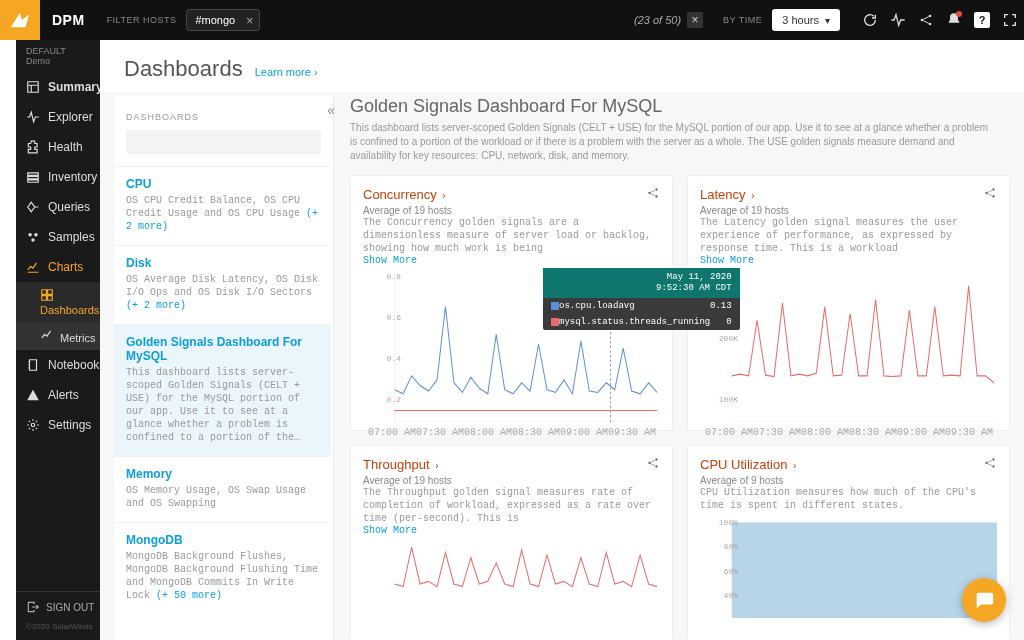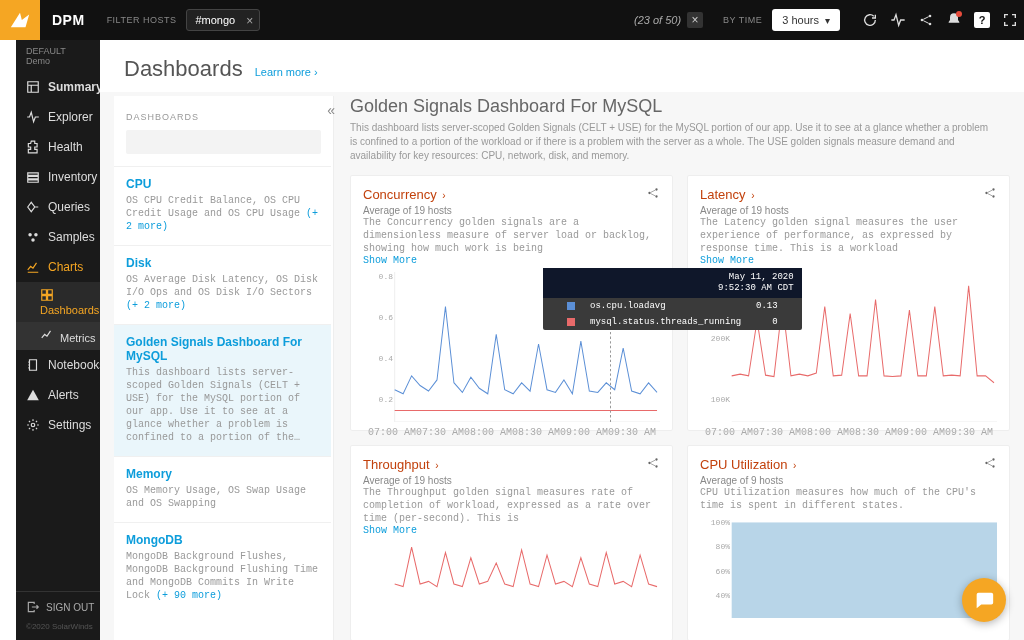--- a/index.html
+++ b/index.html
@@ -72,26 +72,26 @@
 .card-hdr { display: flex; align-items: center; }
 .card-title { color: #c2410c; font-size: 13px; font-weight: 500; }
 .card-title .chev { font-size: 10px; margin-left: 2px; }
 .card-share { margin-left: auto; color: #666; cursor: pointer; }
 .card-sub { font-size: 10px; color: #888; margin-top: 2px; }
 .card-desc { font-size: 10px; color: #999; font-family: "Courier New", monospace; line-height: 1.3; }
 .show-more { color: #0d9ddb; font-size: 10px; cursor: pointer; font-family: "Courier New", monospace; }
 .chart-body { height: 150px; position: relative; margin-top: 6px; }
 .chart-body svg { width: 100%; height: 100%; }
 .x-ticks { display: flex; justify-content: flex-end; font-size: 10px; color: #aaa; padding: 2px 4px 0; font-family: "Courier New", monospace; }
-.y-ticks { position: absolute; left: 0; top: 0; bottom: 18px; width: 30px; display: flex; flex-direction: column; justify-content: space-between; font-size: 8px; color: #aaa; font-family: "Courier New", monospace; text-align: right; padding-right: 0; }
+.y-ticks { position: absolute; left: 8px; top: 0; bottom: 18px; width: 30px; display: flex; flex-direction: column; justify-content: space-between; font-size: 8px; color: #aaa; font-family: "Courier New", monospace; text-align: right; padding-right: 0; }
 
 
 .tooltip { position: absolute; background: #3a3a3a; color: #fff; font-size: 9px; border-radius: 2px; padding: 0; font-family: "Courier New", monospace; z-index: 5; }
-.tt-hdr { background: #0f172a; padding: 4px 8px; text-align: right; line-height: 1.2; }
-.tt-row { display: flex; align-items: center; gap: 15px; padding: 3px 24px; }
+.tt-hdr { background: #0f766e; padding: 4px 8px; text-align: right; line-height: 1.2; }
+.tt-row { display: flex; align-items: center; gap: 0; padding: 3px 8px; }
 .tt-sw { width: 8px; height: 8px; }
 .tt-val { margin-left: auto; padding-left: 16px; }
 
 
 .fab { position: absolute; right: 18px; bottom: 18px; width: 44px; height: 44px; background: #f5a623; border-radius: 50%; display: flex; align-items: center; justify-content: center; box-shadow: 0 2px 8px rgba(0,0,0,.3); cursor: pointer; }
 .fab svg { width: 22px; height: 22px; fill: #fff; }
 
 .chev { font-size: 10px; }
 </style>
 </head>
@@ -294,21 +294,21 @@
           <div class="dash-item active">
             <div class="dash-item-title">Golden Signals Dashboard For MySQL</div>
             <div class="dash-item-desc">This dashboard lists server-scoped Golden Signals (CELT + USE) for the MySQL portion of our app. Use it to see at a glance whether a problem is confined to a portion of the…</div>
           </div>
           <div class="dash-item">
             <div class="dash-item-title">Memory</div>
             <div class="dash-item-desc">OS Memory Usage, OS Swap Usage and OS Swapping</div>
           </div>
           <div class="dash-item">
             <div class="dash-item-title">MongoDB</div>
-            <div class="dash-item-desc">MongoDB Background Flushes, MongoDB Background Flushing Time and MongoDB Commits In Write Lock <span class="more-link">(+ 90 more)</span></div>
+            <div class="dash-item-desc">MongoDB Background Flushes, MongoDB Background Flushing Time and MongoDB Commits In Write Lock <span class="more-link">(+ 50 more)</span></div>
           </div>
         </div>
     </div>
 
     <div class="charts-area">
       <div class="dash-title">Golden Signals Dashboard For MySQL</div>
       <div class="dash-desc">This dashboard lists server-scoped Golden Signals (CELT + USE) for the MySQL portion of our app. Use it to see at a glance whether a problem is confined to a portion of the workload or if there is a problem with the server as a whole. The USE golden signals measure demand and availability for key resources: CPU, network, disk, and memory.</div>
       <div class="chart-grid">
 
         <div class="card">

